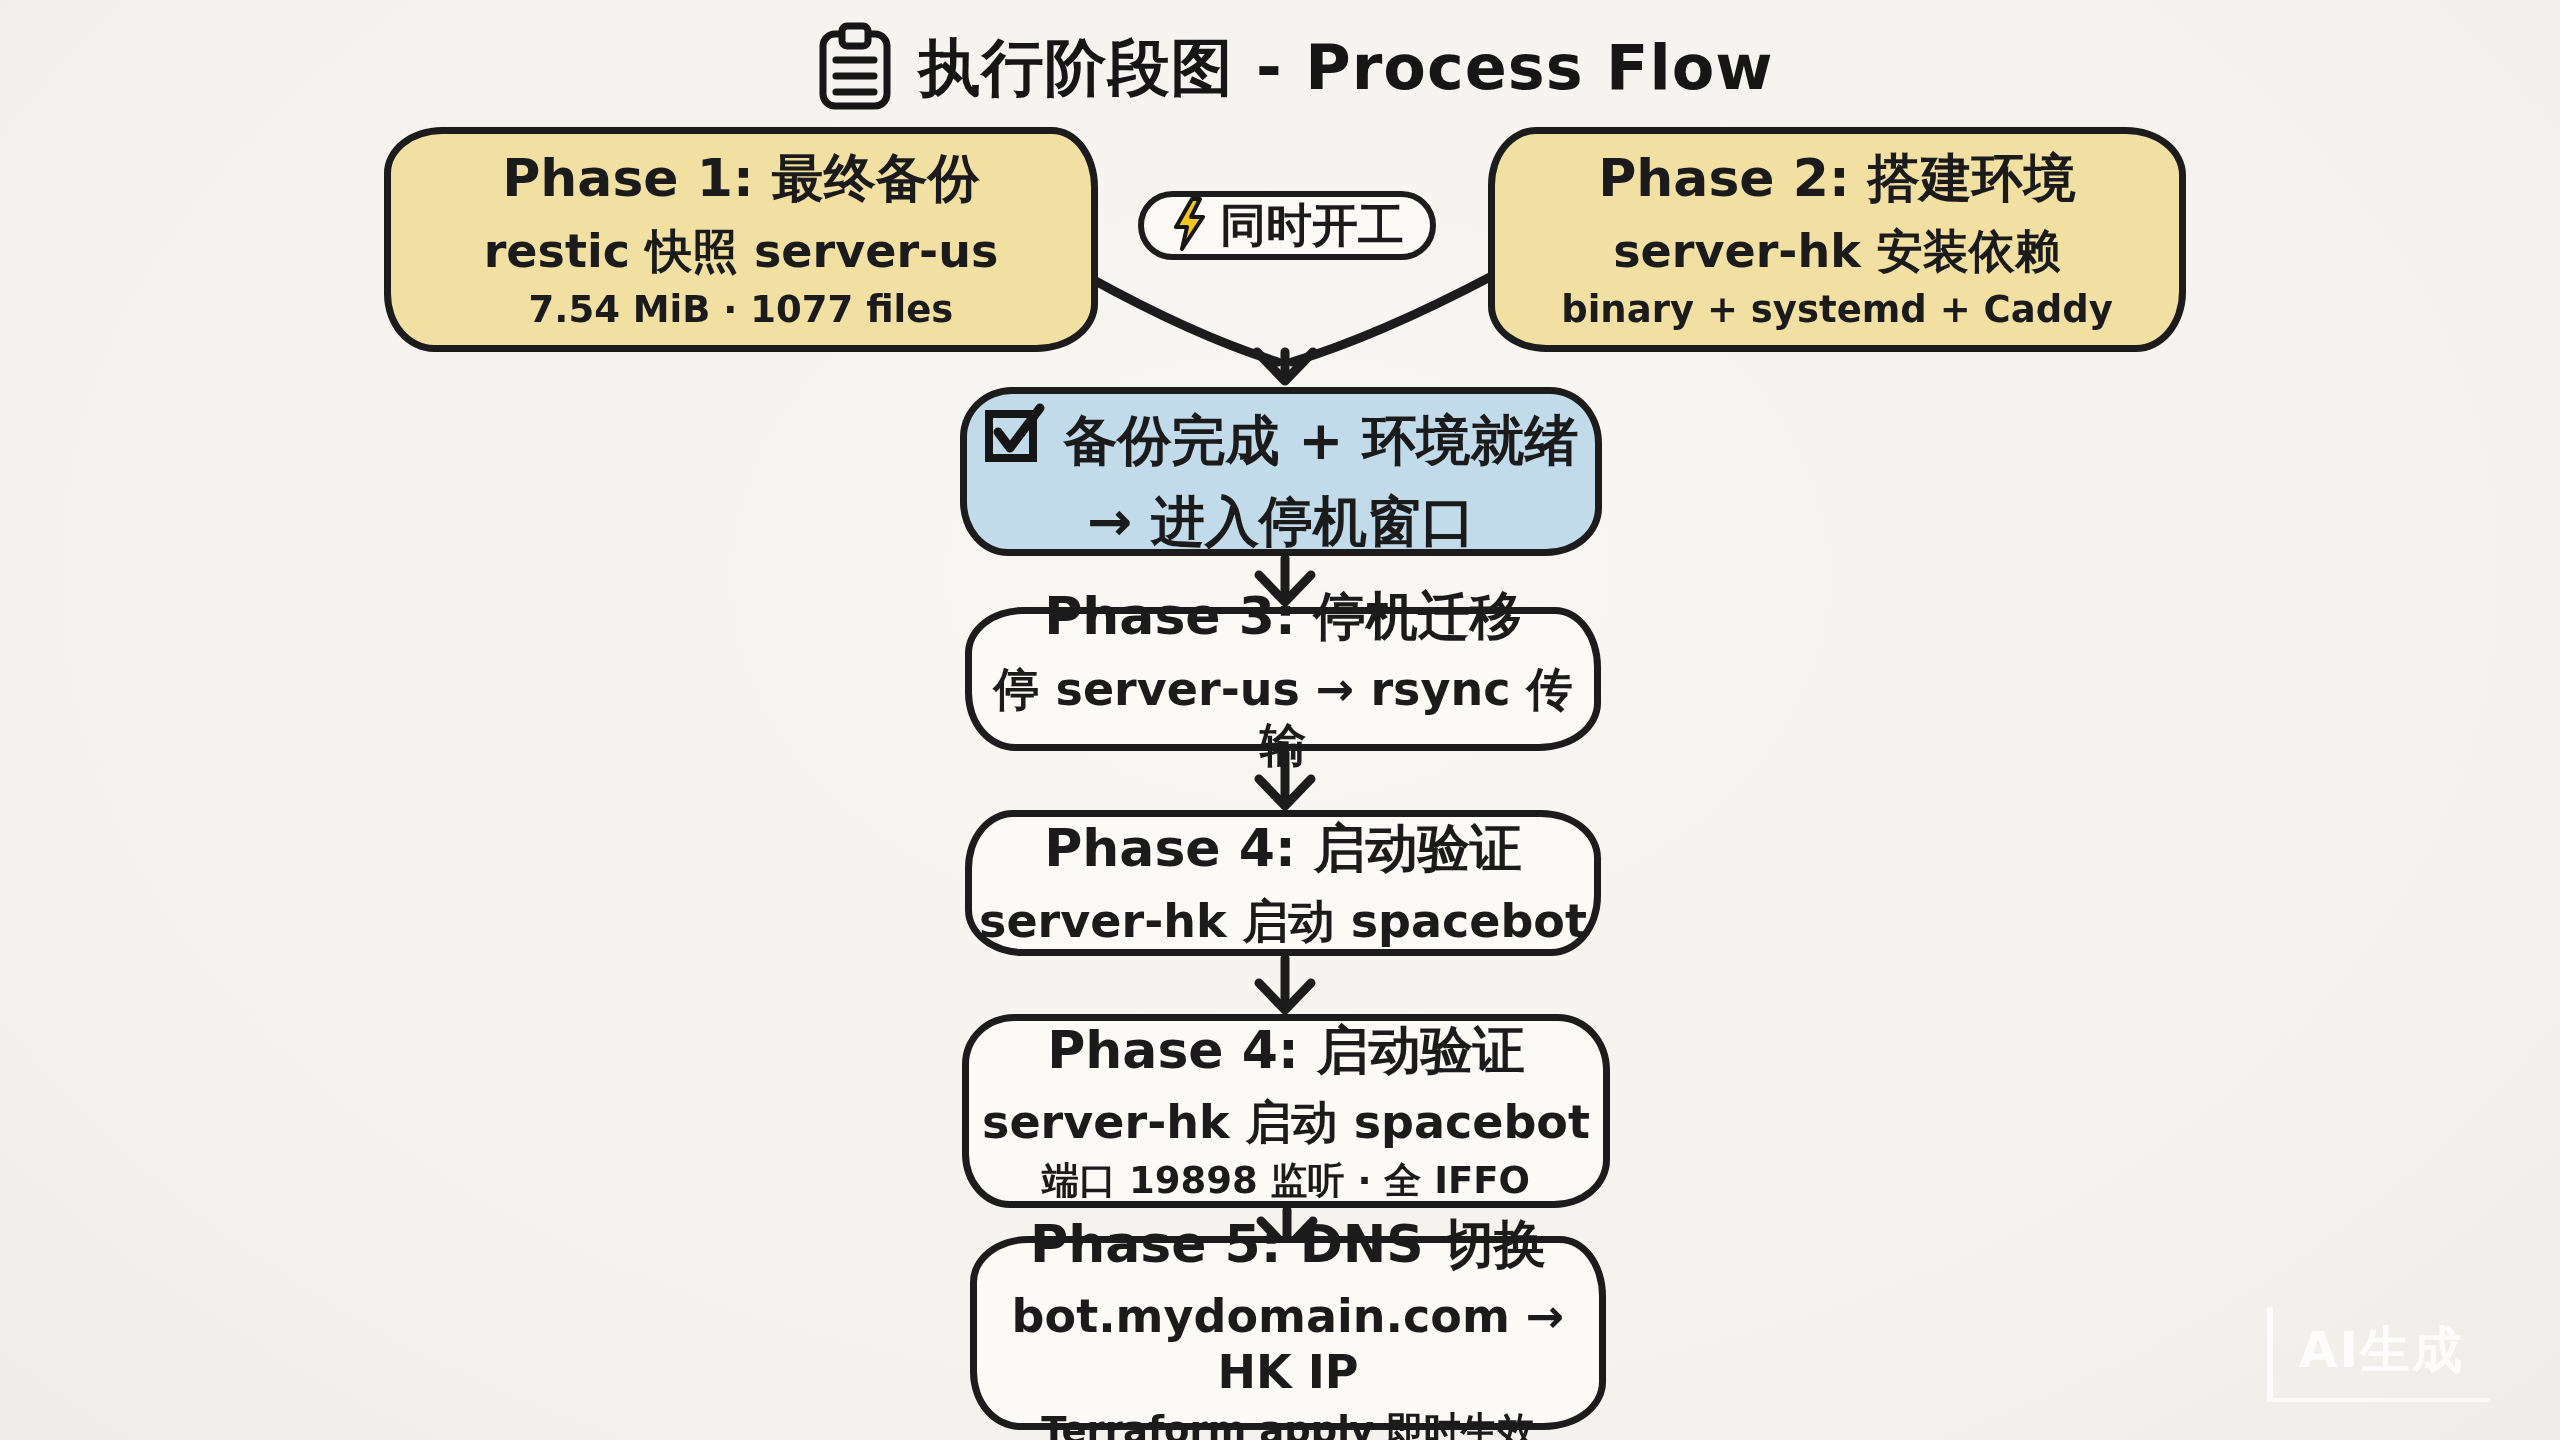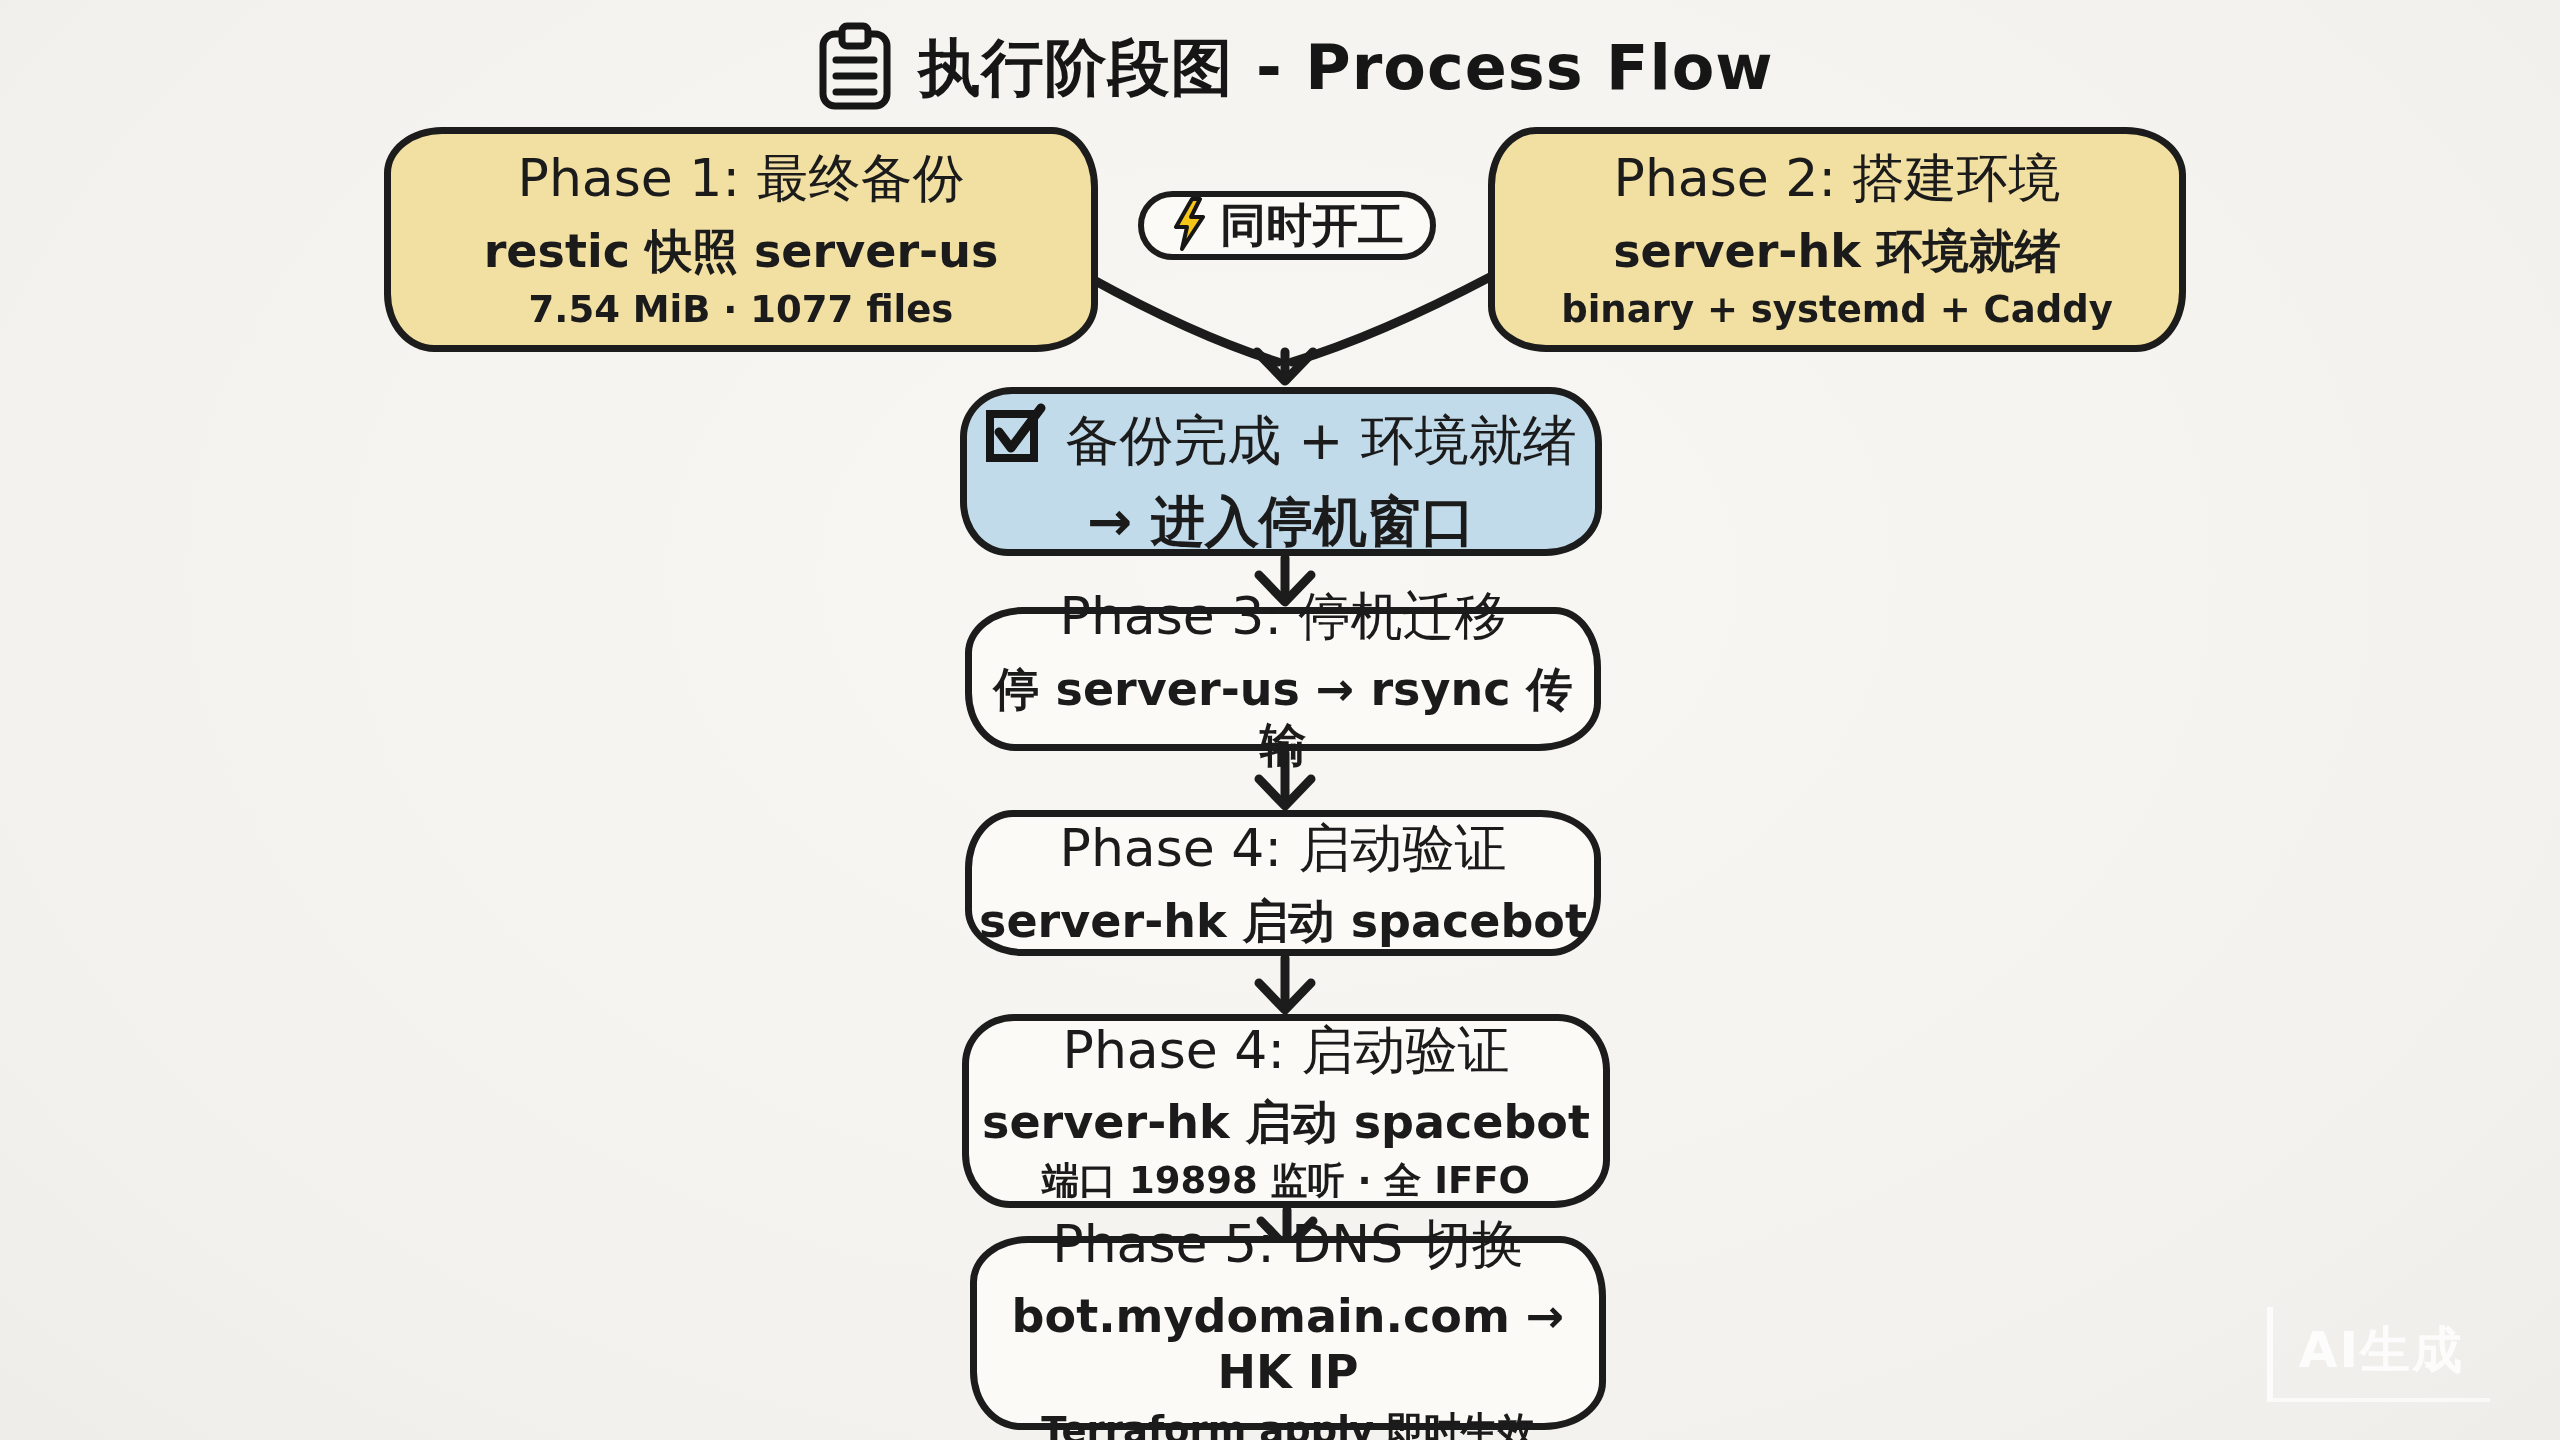--- a/index.html
+++ b/index.html
@@ -46,21 +46,21 @@
     line-height: 1.22;
   }
   .wobble-a { border-radius: 58px 46px 62px 50px / 46px 60px 48px 58px; }
   .wobble-b { border-radius: 48px 60px 50px 58px / 58px 48px 60px 46px; }
   .wobble-c { border-radius: 52px 52px 56px 48px / 50px 56px 48px 54px; }
 
   .fill-yellow { background: #f2dfa2; }
   .fill-blue   { background: #c2dbeb; }
   .fill-white  { background: #fbfaf7; }
 
-  .l1 { font-size: 52px; font-weight: 400; }
+  .l1 { font-size: 52px; font-weight: 700; }
   .l2 { font-size: 46px; font-weight: 700; margin-top: 12px; }
   .l3 { font-size: 37px; font-weight: 600; margin-top: 8px; }
 
   
   #node-phase1 { left: 384px;  top: 127px;  width: 714px; height: 225px; }
   #node-phase2 { left: 1488px; top: 127px;  width: 698px; height: 225px; }
   #node-gate   { left: 960px;  top: 387px;  width: 642px; height: 169px; }
   #node-phase3 { left: 965px;  top: 607px;  width: 636px; height: 144px; }
   #node-phase4a{ left: 965px;  top: 810px;  width: 636px; height: 146px; }
   #node-phase4b{ left: 962px;  top: 1014px; width: 648px; height: 194px; }
@@ -154,21 +154,21 @@
     <span>
       <svg width="38" height="54" viewBox="0 0 38 54">
         <polygon points="22,2 6,30 17,30 12,52 33,20 21,20 30,2" fill="#f5c518" stroke="#161616" stroke-width="4" stroke-linejoin="round"></polygon>
       </svg>
     </span>
     <span class="badge-text">同时开工</span>
   </div>
 
   <div class="node fill-yellow wobble-b" id="node-phase2">
     <div class="l1">Phase 2: 搭建环境</div>
-    <div class="l2">server-hk 环境就绪</div>
+    <div class="l2">server-hk 安装依赖</div>
     <div class="l3">binary + systemd + Caddy</div>
   </div>
 
   <div class="node fill-blue wobble-c" id="node-gate">
     <div class="l1 gate-line">
       <span>
         <svg width="62" height="62" viewBox="0 0 62 62" fill="none">
           <rect x="5" y="12" width="44" height="44" stroke="#161616" stroke-width="8"></rect>
           <path d="M 14 30 L 26 46 L 56 6" stroke="#161616" stroke-width="9" stroke-linecap="round" stroke-linejoin="round" fill="none"></path>
         </svg>

